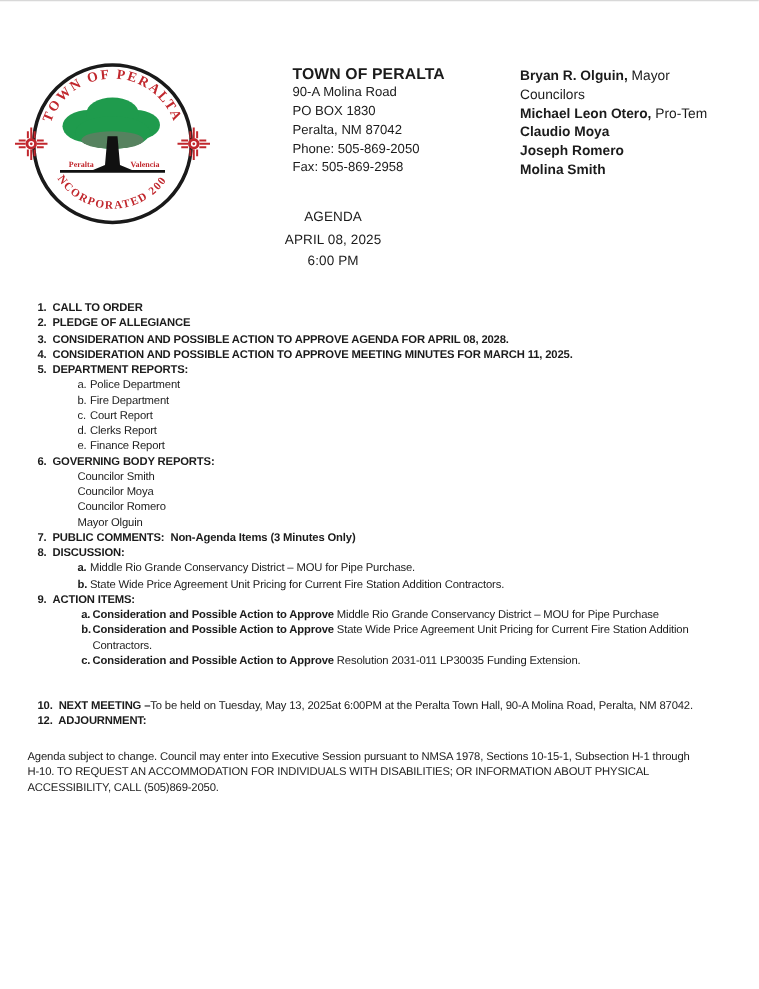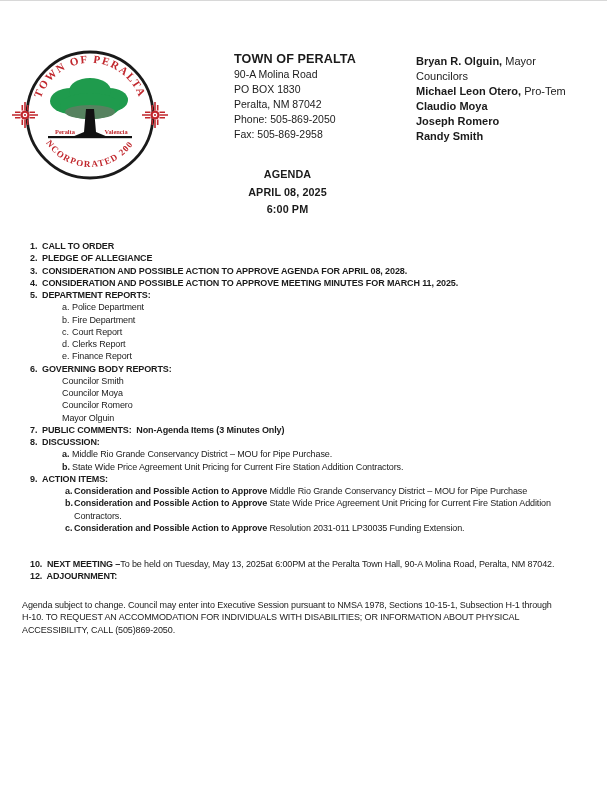--- a/index.html
+++ b/index.html
@@ -7,22 +7,22 @@
   body{width:607px;height:791px;position:relative;font-family:"Liberation Sans",sans-serif;color:#1b1b1b;overflow:hidden}
   .page{position:absolute;inset:0;background:#fff;border-top:1px solid #d8d8d8}
 
   
   #logo{position:absolute;left:8px;top:46px}
   #org-block{position:absolute;left:234px;top:50px;font-size:10.5px;line-height:15px}
   .org-name{font-size:12.6px;font-weight:bold;line-height:16px;letter-spacing:.1px}
   #officials-block{position:absolute;left:416px;top:53px;font-size:11px;line-height:15px}
 
   
-  #title-block{position:absolute;left:195px;top:165px;width:185px;text-align:center;
-               font-weight:bold;font-size:10.8px;line-height:17.6px;letter-spacing:.1px}
+  #title-block{position:absolute;left:174px;top:165px;width:185px;text-align:center;
+               font-weight:normal;font-size:10.8px;line-height:17.6px;letter-spacing:.1px}
 
   
   #body{position:absolute;left:0;top:239px;width:607px;font-size:9px;letter-spacing:-.12px}
   .row{display:flex;line-height:12.25px;padding-right:28px}
   .row .lbl{flex:none}
   .ind0{margin-left:30px}.ind0 .lbl{width:12px}
   .ind1{margin-left:62px}.ind1 .lbl{width:10px}
   .ind2{margin-left:65px}.ind2 .lbl{width:9px}
   .txt{flex:1;white-space:pre-wrap}
   .txt span,.off-line span{white-space:pre-wrap}
@@ -87,21 +87,21 @@
         <div>Fax: 505-869-2958</div>
       </div>
   </div>
 
   <div id="officials-block">
       <div class="off-line"><span class="b">Bryan R. Olguin,</span><span> Mayor</span></div>
       <div class="off-line"><span>Councilors</span></div>
       <div class="off-line"><span class="b">Michael Leon Otero,</span><span> Pro-Tem</span></div>
       <div class="off-line"><span class="b">Claudio Moya</span></div>
       <div class="off-line"><span class="b">Joseph Romero</span></div>
-      <div class="off-line"><span class="b">Randy Smith</span></div>
+      <div class="off-line"><span class="b">Molina Smith</span></div>
     </div>
 
   <div id="title-block">
     <div>AGENDA</div>
     <div>APRIL 08, 2025</div>
     <div>6:00 PM</div>
   </div>
 
   <div id="body">
     <div>

